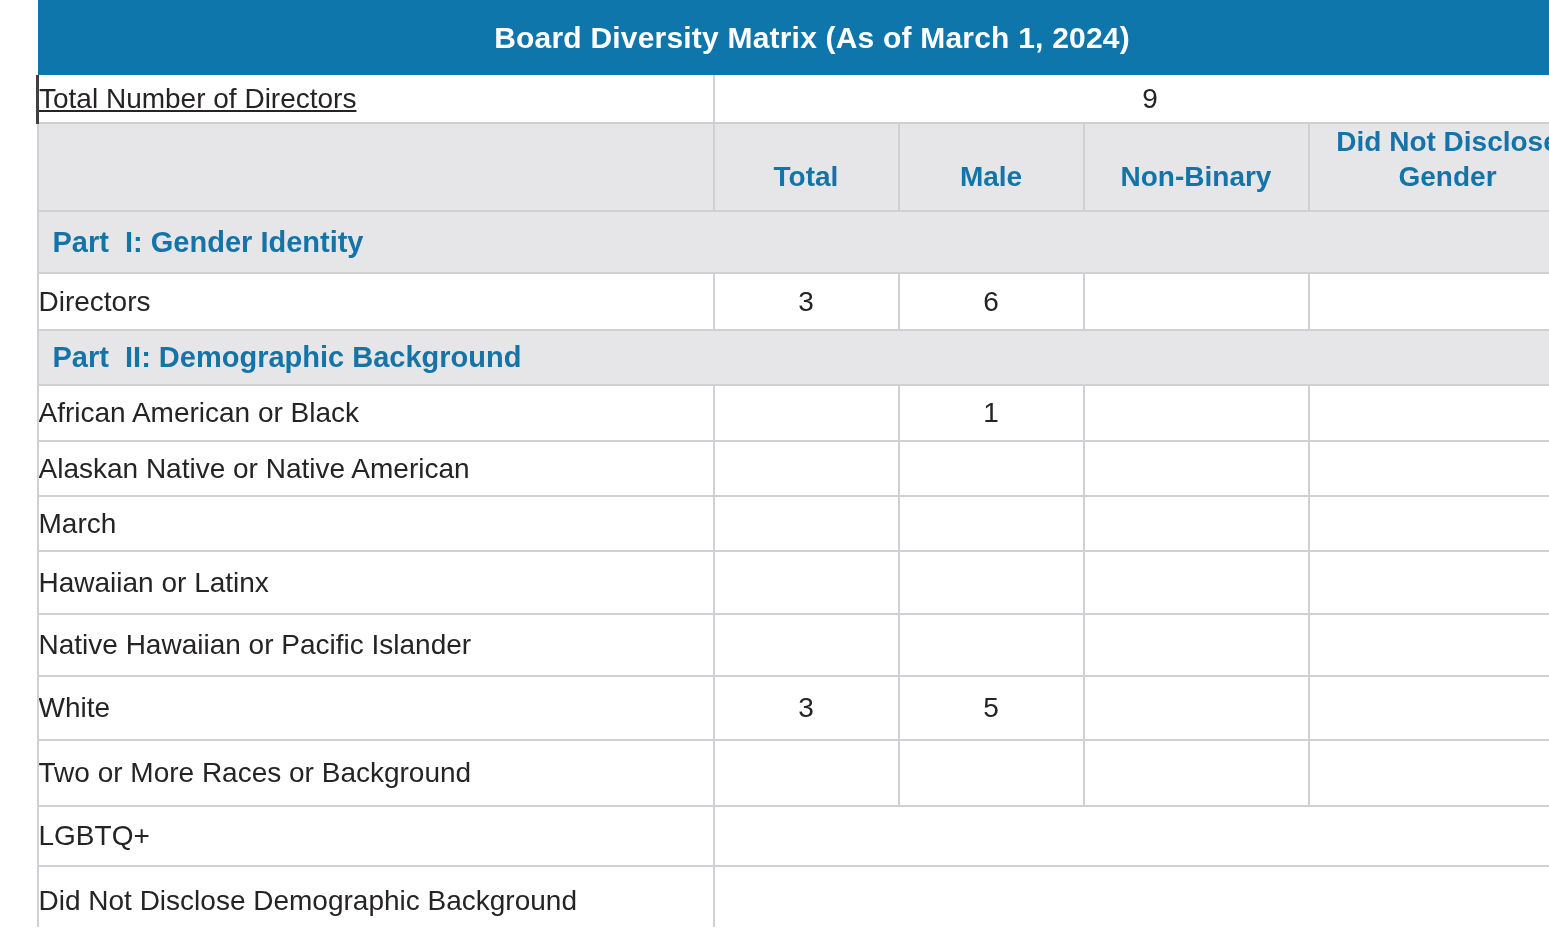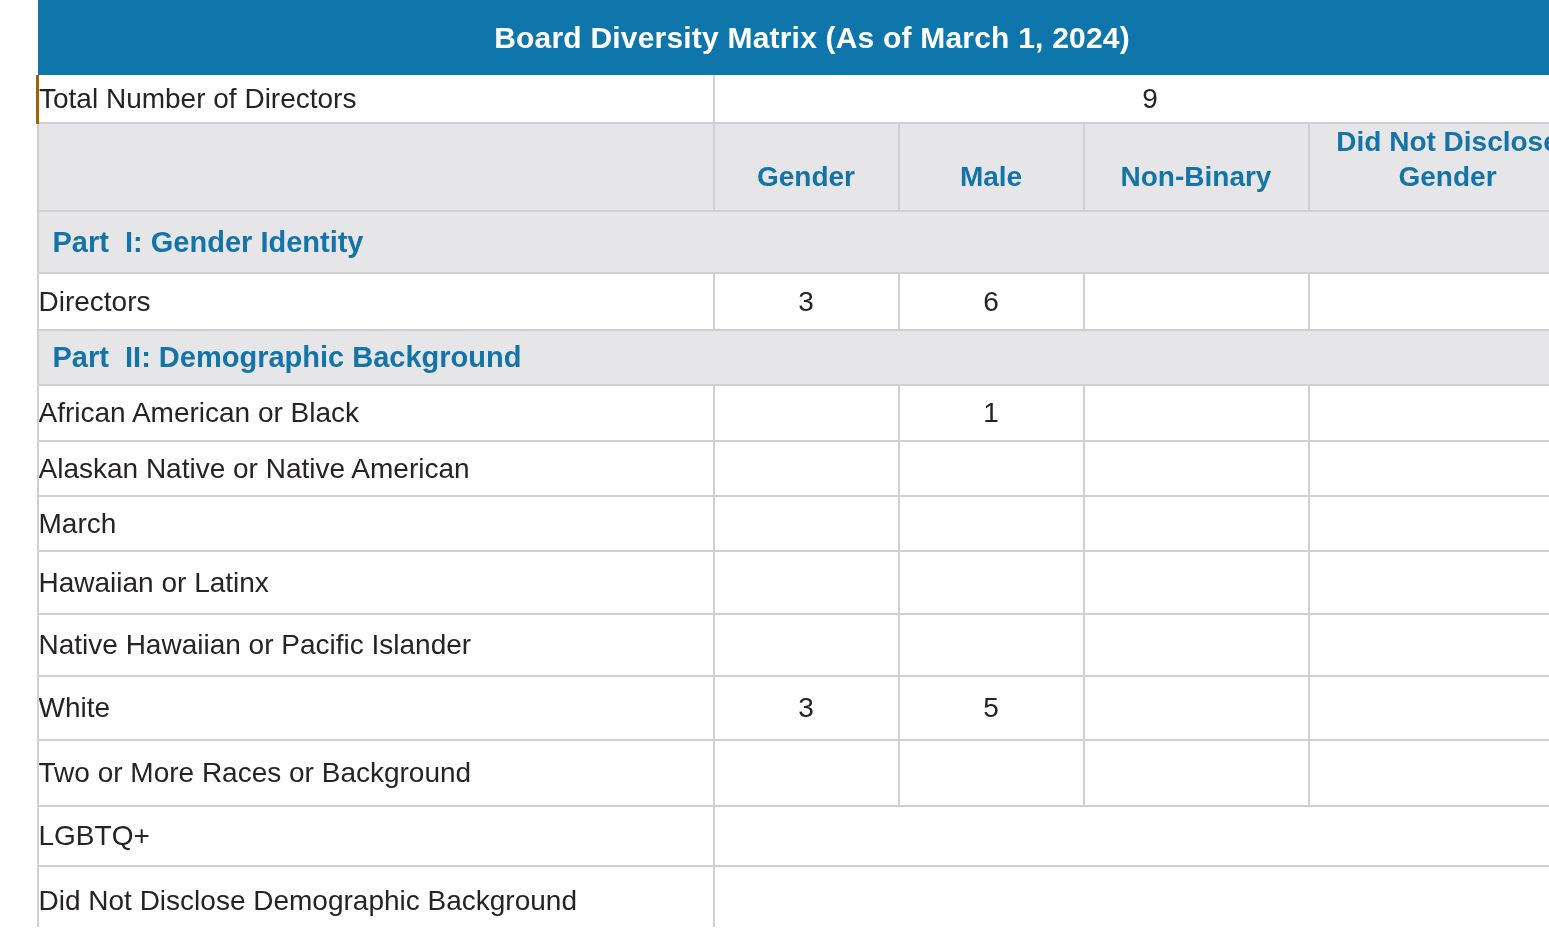--- a/index.html
+++ b/index.html
@@ -32,21 +32,21 @@
   tr.title-row td {
     background: var(--band-blue, #0e76ab);
     border: none;
     color: #ffffff;
     font-weight: bold;
     font-size: 30px;
     text-align: center;
     letter-spacing: 0.2px;
   }
   
-  tr.total-row td.label-cell { border-left: 3px solid #a16207; border-top: none; }
+  tr.total-row td.label-cell { border-left: 3px solid #404040; border-top: none; text-decoration: underline; }
   tr.total-row td { border-top: none; }
   td.label-cell {
     text-align: left;
     padding-left: 14px;
     padding-right: 10px;
   }
   td.value-cell {
     text-align: center;
   }
   
@@ -91,21 +91,21 @@
     <td colspan="5">Board Diversity Matrix (As of March 1, 2024)</td>
   </tr>
 
   <tr class="total-row" style="height:48px">
     <td class="label-cell">Total Number of Directors</td>
     <td class="value-cell" colspan="4">9</td>
   </tr>
 
   <tr class="gender-header-row" style="height:84px">
     <td class="corner-cell"></td>
-    <td>Gender</td>
+    <td>Total</td>
     <td>Male</td>
     <td>Non-Binary</td>
     <td>Did Not Disclose Gender</td>
   </tr>
 
   <tr class="part-row" style="height:62px">
     <td colspan="5">Part &nbsp;I: Gender Identity</td>
   </tr>
 
   <tr style="height:57px">

